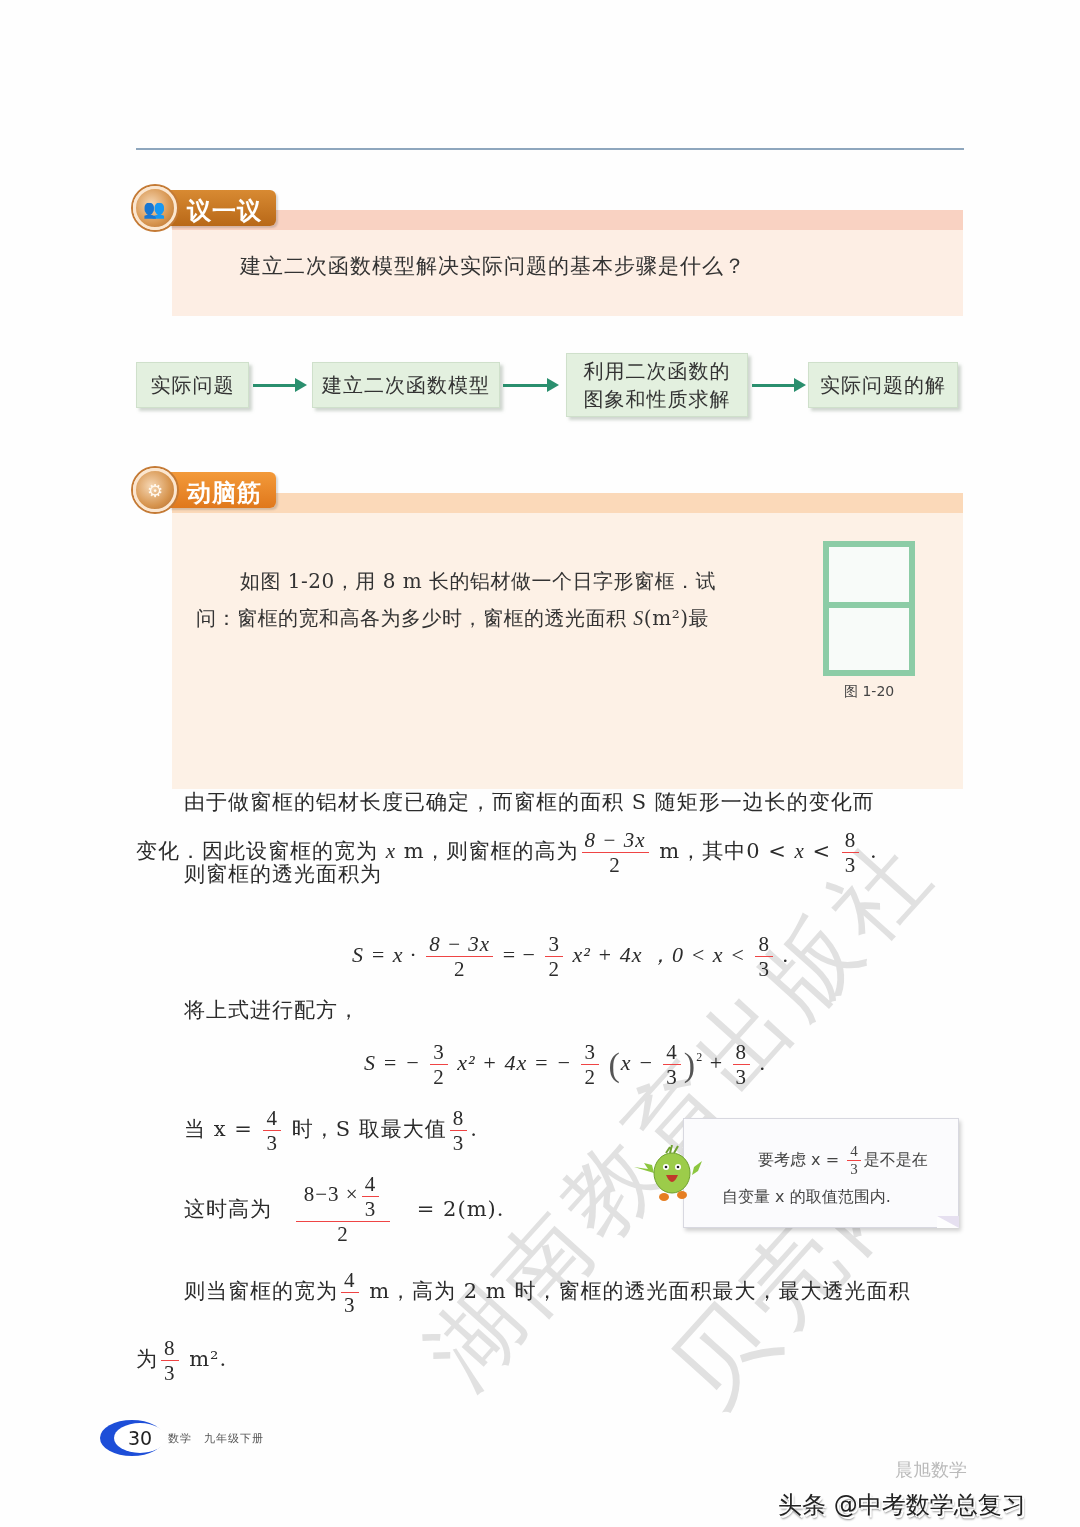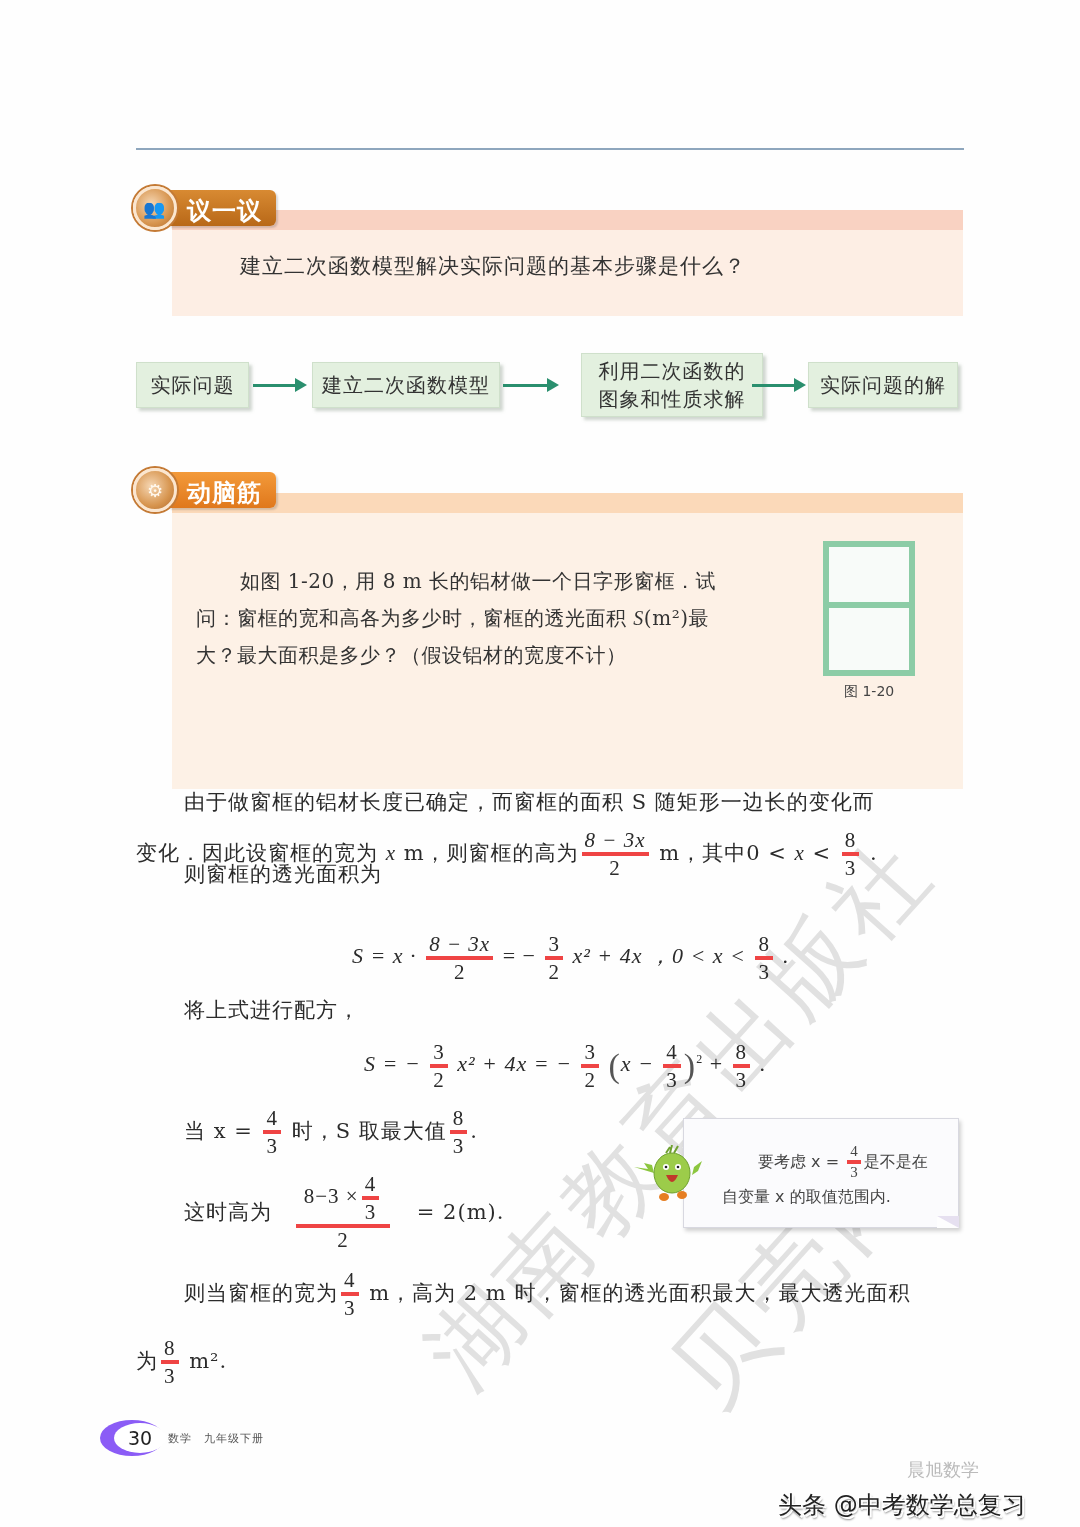--- a/index.html
+++ b/index.html
@@ -53,44 +53,44 @@
     position: absolute; left: 651px; top: 48px; width: 92px; height: 135px;
     border: 6px solid #8ccca6; background: #f8fbf9;
   }
   .window-fig .mid { position: absolute; left: 0; right: 0; top: 55px; height: 6px; background: #8ccca6; }
   .fig-caption { position: absolute; left: 672px; top: 190px; font-family: "DejaVu Sans", sans-serif; font-size: 14px; color: #444; }
 
   
   .line { position: absolute; font-size: 21px; color: #2b2b2b; letter-spacing: 1px; white-space: nowrap; }
   .it { font-style: italic; font-family: "Liberation Serif", serif; }
   .frac { display: inline-block; vertical-align: middle; text-align: center; margin: 0 3px; font-family: "Liberation Serif", serif; line-height: 24px; font-size: 21px; }
-  .frac .num { display: block; border-bottom: 4px solid #ef4444; padding: 0 3px; }
+  .frac .num { display: block; border-bottom: 1px solid #ef4444; padding: 0 3px; }
   .frac .den { display: block; padding: 0 3px; }
   .math { font-family: "Liberation Serif", serif; font-size: 22px; }
   sup { font-size: 12px; }
   .paren { font-size: 34px; vertical-align: middle; color: #555; font-weight: lighter; }
 
   
   .note {
     position: absolute; left: 683px; top: 1118px; width: 276px; height: 110px;
     background: #fbfbfd; border: 1px solid #d8d8e0; box-shadow: 2px 3px 4px rgba(0,0,0,0.18);
     font-family: "DejaVu Sans", sans-serif; font-size: 16px; color: #444;
   }
   .note::after { content: ""; position: absolute; right: -1px; bottom: -1px; border-left: 22px solid #fefefe; border-top: 12px solid #e6e0f0; }
   .mascot { position: absolute; left: 632px; top: 1145px; width: 80px; height: 60px; }
 
   
   .wm { position: absolute; color: rgba(150,150,150,0.28); font-family: "DejaVu Sans", sans-serif; font-size: 92px; transform: rotate(-48deg); white-space: nowrap; pointer-events: none; letter-spacing: 8px; }
 
   
-  .page-badge { position: absolute; left: 100px; top: 1420px; width: 64px; height: 36px; border-radius: 50%; background: #8b5cf6; }
+  .page-badge { position: absolute; left: 100px; top: 1420px; width: 64px; height: 36px; border-radius: 50%; background: #1d4ed8; }
   .page-badge .inner { position: absolute; left: 14px; top: 3px; width: 52px; height: 30px; border-radius: 50%; background: #fff; display: flex; align-items: center; justify-content: center; font-family: "DejaVu Sans", sans-serif; font-size: 19px; color: #222; }
   .footer-text { position: absolute; left: 168px; top: 1431px; font-size: 11px; color: #555; letter-spacing: 1px; }
   .source-tag { position: absolute; left: 778px; top: 1470px; font-family: "DejaVu Sans", sans-serif; font-size: 24px; color: #222; text-shadow: 2px 2px 0 #fff, -1px -1px 0 #fff, 2px 3px 2px #888; margin-top: 19px; }
-  .source-faint { position: absolute; left: 895px; top: 1458px; font-family: "DejaVu Sans", sans-serif; font-size: 18px; color: rgba(120,120,120,0.5); margin-left: 12px; }
+  .source-faint { position: absolute; left: 895px; top: 1458px; font-family: "DejaVu Sans", sans-serif; font-size: 18px; color: rgba(120,120,120,0.5); }
 </style>
 </head>
 <body>
 
 <div class="top-rule"></div>
 
 <div class="panel" style="top:210px;height:106px;">
   <div class="band"></div>
   <div class="discuss-q">建立二次函数模型解决实际问题的基本步骤是什么？</div>
 </div>
@@ -102,35 +102,34 @@
 </div>
 
 <div class="flow-box" style="left:136px;top:362px;width:113px;height:46px;">
   <span>实际问题</span>
 </div>
 <div class="flow-arrow" style="left:253px;top:384px;width:44px;"></div>
 <div class="flow-box" style="left:312px;top:362px;width:188px;height:46px;">
   <span>建立二次函数模型</span>
 </div>
 <div class="flow-arrow" style="left:503px;top:384px;width:46px;"></div>
-<div class="flow-box" style="left:566px;top:353px;width:182px;height:64px;flex-direction:column;margin-left:15px;">
+<div class="flow-box" style="left:566px;top:353px;width:182px;height:64px;flex-direction:column;">
   <span>利用二次函数的</span>
   <span>图象和性质求解</span>
 </div>
 <div class="flow-arrow" style="left:752px;top:384px;width:44px;"></div>
 <div class="flow-box" style="left:808px;top:362px;width:150px;height:46px;">
   <span>实际问题的解</span>
 </div>
 
 <div class="panel p2" style="top:493px;height:296px;">
   <div class="band"></div>
   <div class="problem-text">
     <div><span class="indent"></span><span>如图 1-20，用 8 m 长的铝材做一个日字形窗框．试</span></div>
     <div><span>问：窗框的宽和高各为多少时，窗框的透光面积 </span><span class="it">S</span><span>(m²)最</span></div>
-    <div><span>大？最大面积是多少？（假设铝材的宽度不计）</span></div>
   </div>
   <div class="window-fig">
     <div class="mid"></div>
   </div>
   <div class="fig-caption">图 1-20</div>
 </div>
 <div class="badge-wrap" style="top:468px;">
   <div class="badge-circle">
       <span>⚙</span>
     </div>

